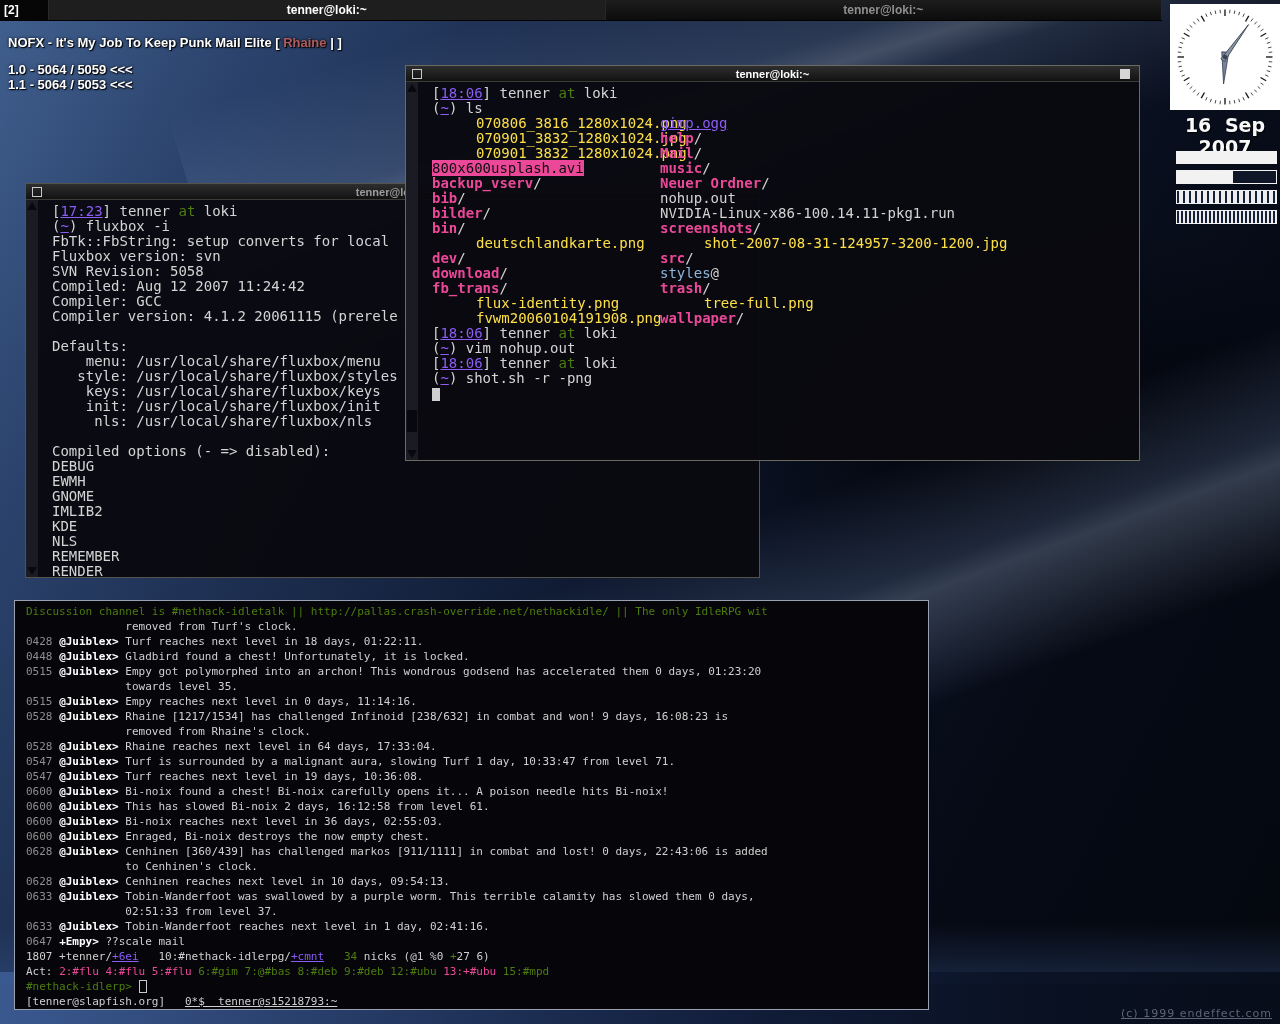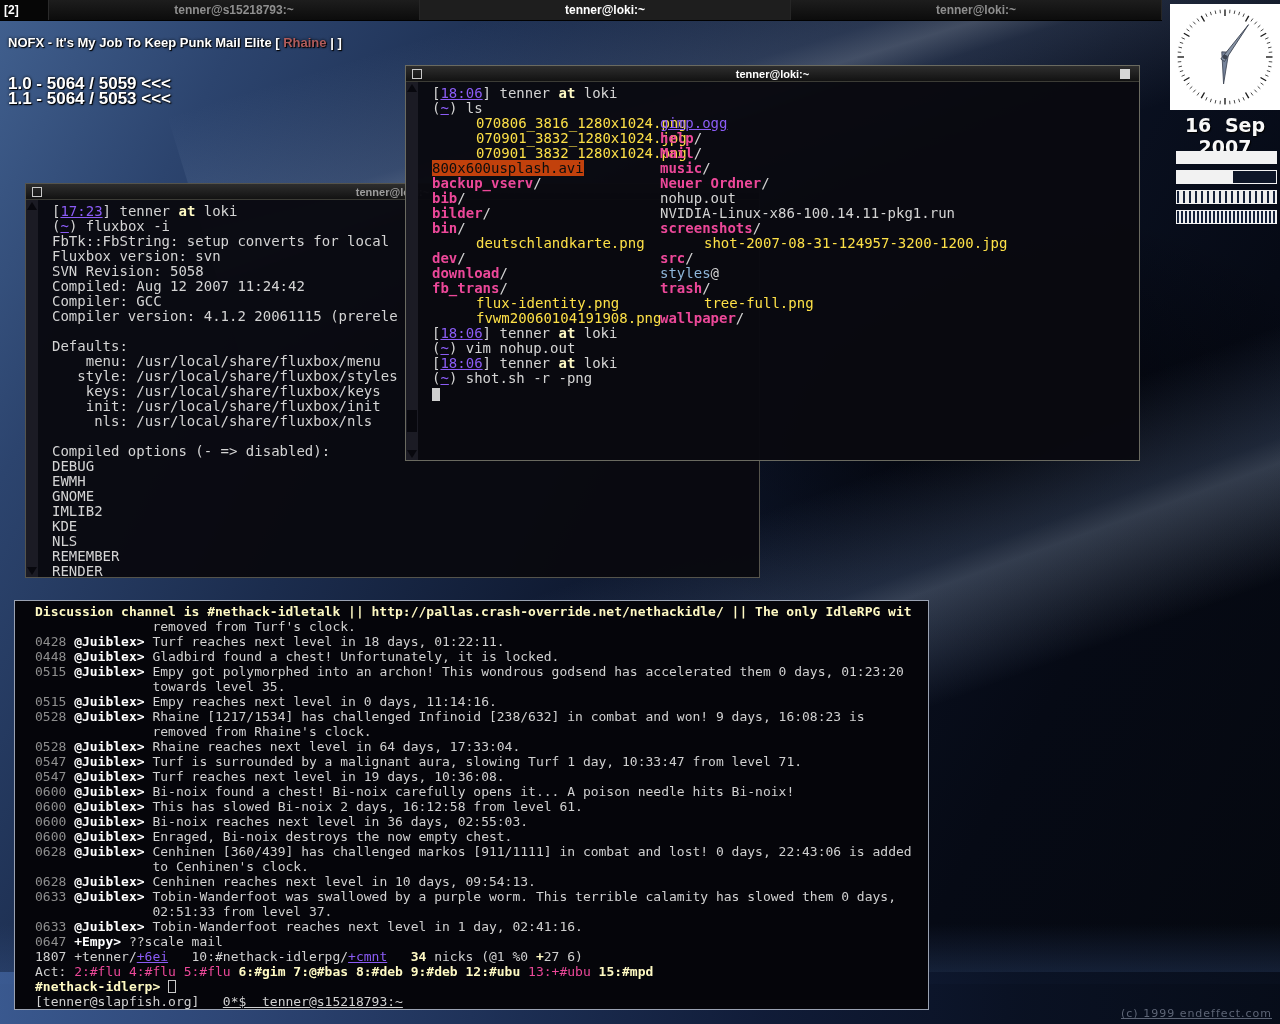--- a/index.html
+++ b/index.html
@@ -24,21 +24,21 @@
   .ws{width:44px;background:#060606;color:#fff;font-weight:bold;font-size:12px;
     display:flex;align-items:center;padding-left:4px;border-right:1px solid #2a2a2a;}
   .taskbtns{flex:1;display:flex;}
   .taskbtn{flex:1;display:flex;align-items:center;justify-content:center;
     font-size:12px;font-weight:bold;color:#8f8f8f;border-right:1px solid #262626;cursor:pointer;}
   .taskbtn.active{color:#ffffff;background:#1e1e1e;}
   
   .nowplaying{position:absolute;left:8px;top:35px;font-size:13px;font-weight:bold;color:#fff;
     text-shadow:1px 1px 1px #000,0 0 3px #000;}
   .np-status{color:#b05c5c;}
-  .queue{position:absolute;left:8px;top:76px;font-size:17px;font-weight:bold;color:#fff;
+  .queue{position:absolute;left:8px;top:62px;font-size:13px;font-weight:bold;color:#fff;
     line-height:15px;text-shadow:1px 1px 1px #000,0 0 3px #000;font-family:"Liberation Sans",sans-serif;}
   .credit{position:absolute;right:8px;bottom:4px;font-size:11px;color:#5d6576;
     letter-spacing:1px;font-family:"DejaVu Sans",sans-serif;text-decoration:underline;}
   
   .clockbox{position:absolute;left:1170px;top:4px;width:110px;height:106px;background:#fff;}
   .datebox{position:absolute;left:1166px;top:114px;width:118px;text-align:center;
     font-family:"DejaVu Sans",sans-serif;font-size:19px;font-weight:bold;color:#f8f8f8;
     word-spacing:7px;text-shadow:1px 1px 1px #000;}
   
   .meters{position:absolute;left:1176px;top:151px;width:101px;}
@@ -63,30 +63,30 @@
   .tl{height:15px;}
   
   .sb{position:absolute;left:0;top:0;bottom:0;width:12px;background:#1b1b24;}
   .sb .up{position:absolute;top:2px;left:1px;width:0;height:0;
     border-left:5px solid transparent;border-right:5px solid transparent;border-bottom:8px solid #08080e;}
   .sb .thumb{position:absolute;bottom:28px;left:1px;width:10px;height:22px;background:#08080e;}
   .sb .down{position:absolute;bottom:2px;left:1px;width:0;height:0;
     border-left:5px solid transparent;border-right:5px solid transparent;border-top:8px solid #08080e;}
   
   .irc-win{border:1px solid #9aa2b2;background:#05050a;}
-  .irc-lines{position:absolute;left:20px;top:3px;right:2px;white-space:pre;
-    font-family:"DejaVu Sans Mono",monospace;font-size:13px;line-height:15px;color:#d0d0d0;}
+  .irc-lines{position:absolute;left:11px;top:3px;right:2px;white-space:pre;
+    font-family:"DejaVu Sans Mono",monospace;font-size:11px;line-height:15px;color:#d0d0d0;}
   .irc-lines .tl{height:15px;}
   
   .s-time{color:#8b5cf6;text-decoration:underline;}
-  .s-bold{color:#fef9c3;font-weight:bold;}
+  .s-bold{color:#4d7c0f;font-weight:normal;}
   .s-dir{color:#ec4899;font-weight:bold;}
   .s-link{color:#8fb7da;font-weight:normal;}
   .s-img{color:#fde047;margin-left:44px;}
-  .s-sel{background:#c2410c;color:#0d0d0d;}
+  .s-sel{background:#ec4899;color:#0d0d0d;}
   .s-dim{color:#ec4899;}
   .s-ts{color:#8f8f8f;}
   .s-nick{color:#ffffff;font-weight:bold;}
   .s-u{text-decoration:underline;}
   .s-cursor{display:inline-block;width:8px;height:13px;background:#cfcfcf;vertical-align:-2px;}
   .s-cursorh{display:inline-block;width:8px;height:13px;border:1px solid #c9c9c9;
     box-sizing:border-box;vertical-align:-2px;}
   .col1{display:inline-block;width:228px;}
 </style>
 </head>
@@ -98,21 +98,20 @@
   <div class="wp-s1"></div>
   <div class="wp-dark"></div>
   <div class="wp-s2"></div>
   <div class="wp-bottom-fade"></div>
   <div class="wp-bottom"></div>
   <div class="credit">(c) 1999 endeffect.com</div>
 
   <div class="taskbar">
     <div class="ws">[2]</div>
     <div class="taskbtns">
-        <div class="taskbtn">tenner@s15218793:~</div>
         <div class="taskbtn active">tenner@loki:~</div>
         <div class="taskbtn">tenner@loki:~</div>
       </div>
   </div>
 
   <div class="nowplaying"><span>NOFX - It's My Job To Keep Punk Mail Elite</span><span>  [ </span><span class="np-status">Rhaine</span><span> | ]</span></div>
   <div class="queue">
       <div>1.0 - 5064 / 5059  &lt;&lt;&lt;</div>
       <div>1.1 - 5064 / 5053  &lt;&lt;&lt;</div>
     </div>

